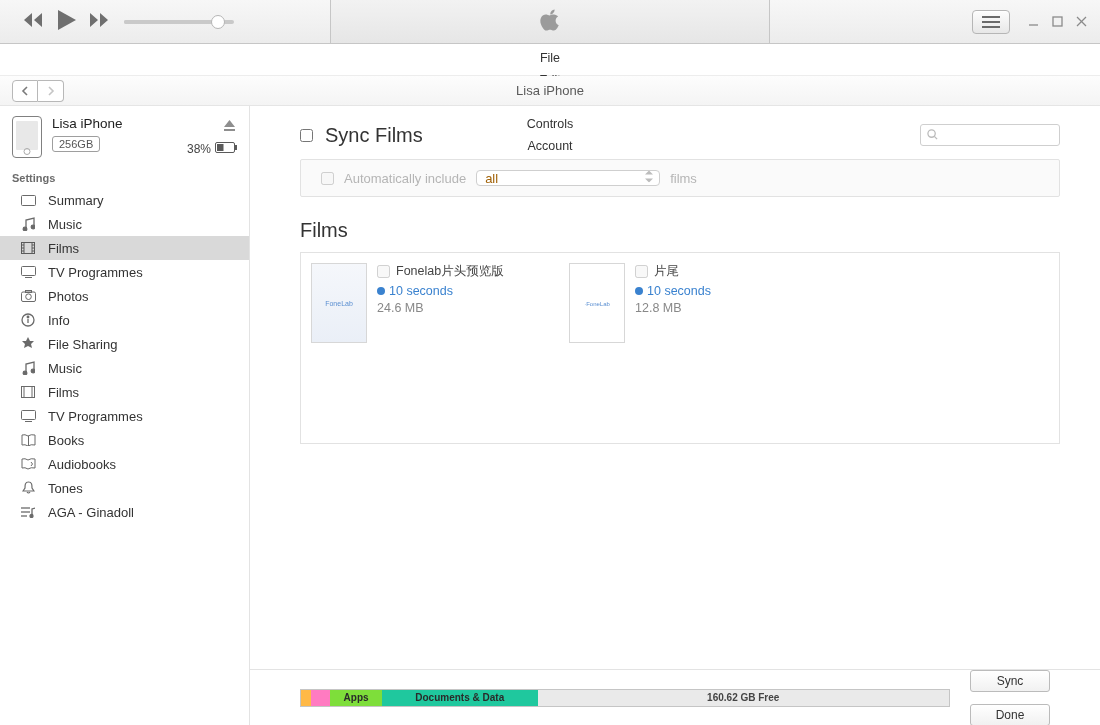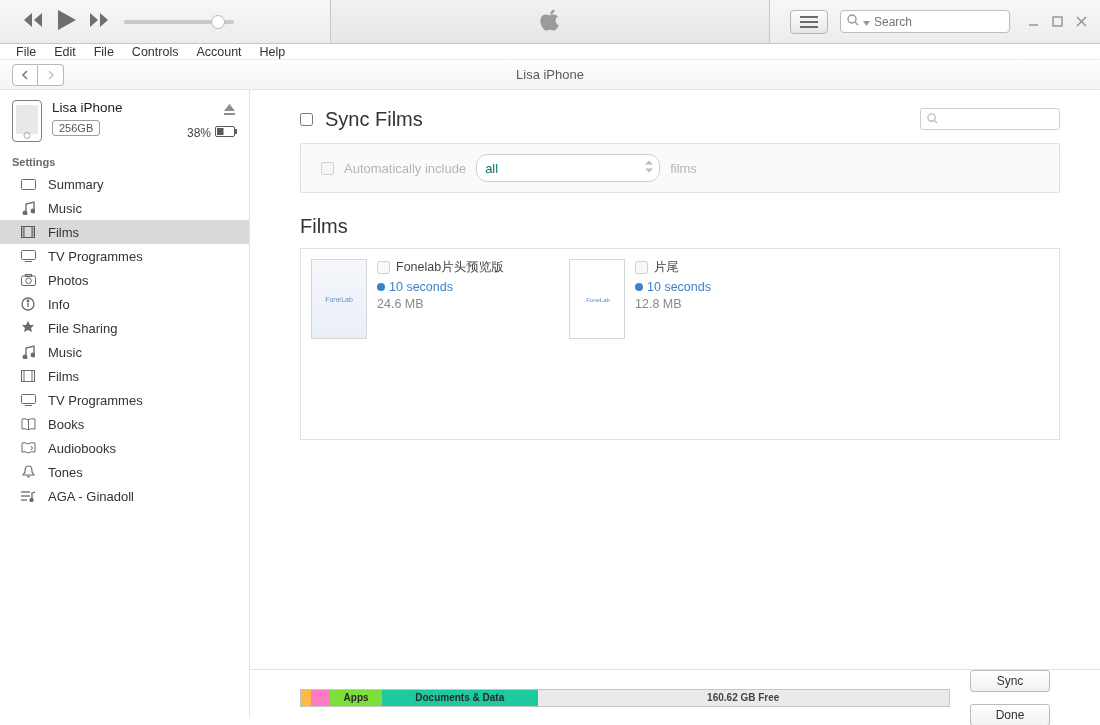--- a/index.html
+++ b/index.html
@@ -14,21 +14,21 @@
 .volume-slider .thumb { position:absolute; top:50%; left:85%; transform:translate(-50%,-50%); width:14px; height:14px; background:#fff; border:1px solid #b5b5b5; border-radius:50%; }
 .center-display { position:absolute; left:330px; right:330px; top:0; height:100%; background:linear-gradient(#f2f2f2,#e6e6e6); border-left:1px solid #c6c6c6; border-right:1px solid #c6c6c6; display:flex; align-items:center; justify-content:center; }
 .right-controls { margin-left:auto; display:flex; align-items:center; gap:12px; margin-right:12px; }
 .list-btn { width:38px; height:24px; background:linear-gradient(#fdfdfd,#e7e7e7); border:1px solid #b6b6b6; border-radius:4px; display:flex; align-items:center; justify-content:center; box-shadow:inset 0 1px 0 #fff; }
 .search-box { width:170px; height:23px; background:#fff; border:1px solid #bdbdbd; border-radius:4px; display:flex; align-items:center; padding:0 6px; gap:4px; }
 .search-box input { border:none; outline:none; width:100%; font-size:12px; background:transparent; }
 .win-controls { display:flex; gap:10px; margin-left:4px; }
 .win-controls span { width:14px; height:14px; display:flex; align-items:center; justify-content:center; }
 
 
-.menu-bar { height:16px; background:#fff; border-bottom:1px solid #ededed; display:flex; align-items:center; padding:4px 8px; gap:2px; font-size:12.5px; }
+.menu-bar { height:32px; background:#fff; border-bottom:1px solid #ededed; display:flex; align-items:center; padding:4px 8px; gap:2px; font-size:12.5px;flex-direction:column; }
 .menu-bar span { padding:3px 8px; }
 
 
 .sub-header { height:30px; border-bottom:1px solid #e5e5e5; background:linear-gradient(#fdfdfd,#f4f4f4); display:flex; align-items:center; padding:0 12px; position:relative; }
 .nav-group { display:flex; }
 .nav-btn { width:26px; height:22px; background:#fff; border:1px solid #b8b8b8; display:flex; align-items:center; justify-content:center; }
 .nav-btn:first-child { border-radius:4px 0 0 4px; }
 .nav-btn:last-child { border-left:none; border-radius:0 4px 4px 0; }
 .sub-title { position:absolute; left:50%; transform:translateX(-50%); font-size:13px; color:#5a5a5a; }
 
@@ -51,21 +51,21 @@
 .nav-icon { width:16px; height:16px; display:flex; align-items:center; justify-content:center; }
 
 
 .content { flex:1; padding:18px 40px 0 50px; position:relative; overflow:hidden; }
 .sync-row { display:flex; align-items:center; gap:12px; margin-bottom:12px; position:relative; }
 .sync-row h2 { font-size:20px; font-weight:400; color:#333; }
 .filter-search { position:absolute; right:0; top:0; width:140px; height:22px; border:1px solid #cfcfcf; border-radius:3px; display:flex; align-items:center; padding:0 6px; background:#fff; }
 .filter-search input { border:none; outline:none; width:100%; font-size:12px; background:transparent; }
 
 .auto-include-row { border:1px solid #e2e2e2; background:#fafafa; padding:10px 20px; display:flex; align-items:center; gap:10px; color:#b5b5b5; font-size:13px; border-radius:2px; }
-.dd { width:184px; height:28px; background:#fff; border:1px solid #cfcfcf; border-radius:11px; display:flex; align-items:center; padding:0 8px; position:relative; color:#0f766e; }
+.dd { width:184px; height:16px; background:#fff; border:1px solid #cfcfcf; border-radius:4px; display:flex; align-items:center; padding:0 8px; position:relative; color:#a16207; }
 .dd .chev { position:absolute; right:6px; top:50%; transform:translateY(-50%); }
 
 .films-title { font-size:20px; font-weight:400; margin:22px 0 10px 0; color:#333; }
 .films-grid { border:1px solid #e2e2e2; padding:10px; height:192px; display:flex; gap:18px; flex-wrap:wrap; align-content:flex-start; background:#fff; }
 .film { width:240px; display:flex; gap:10px; }
 .film .thumb { width:56px; height:80px; border:1px solid #d7d7d7; background:#fff; display:flex; align-items:center; justify-content:center; }
 .film .thumb.inner2 { background:linear-gradient(#f5f7fb,#eaeff7); }
 .film-meta { flex:1; font-size:12.5px; }
 .film-meta .title-row { display:flex; gap:6px; align-items:center; color:#444; margin-bottom:4px; }
 .film-meta .dur { color:#3a82cf; display:flex; align-items:center; gap:4px; margin-bottom:3px; }
@@ -109,30 +109,20 @@
         </svg>
     </span>
   </div>
   <div class="right-controls">
     <div class="list-btn">
       <svg width="18" height="12" viewBox="0 0 18 12" fill="#6a6a6a">
           <rect y="0" width="18" height="2"></rect>
           <rect y="5" width="18" height="2"></rect>
           <rect y="10" width="18" height="2"></rect>
         </svg>
-    </div>
-    <div class="search-box">
-      <span><svg width="12" height="12" viewBox="0 0 12 12" fill="none" stroke="#999" stroke-width="1.4">
-            <circle cx="5" cy="5" r="4"></circle>
-            <line x1="8" y1="8" x2="11" y2="11"></line>
-          </svg></span>
-      <span><svg width="7" height="5" viewBox="0 0 7 5" fill="#999">
-            <path d="M0 0 L7 0 L3.5 5 Z"></path>
-          </svg></span>
-      <input type="text" placeholder="Search" style="">
     </div>
     <div class="win-controls">
       <span>
           <svg width="11" height="11" viewBox="0 0 11 11" stroke="#8a8a8a" stroke-width="1.3">
             <line x1="1" y1="9" x2="10" y2="9"></line>
           </svg>
         </span>
       <span>
           <svg width="11" height="11" viewBox="0 0 11 11" fill="none" stroke="#8a8a8a" stroke-width="1.3">
             <rect x="1" y="1" width="9" height="9"></rect>

